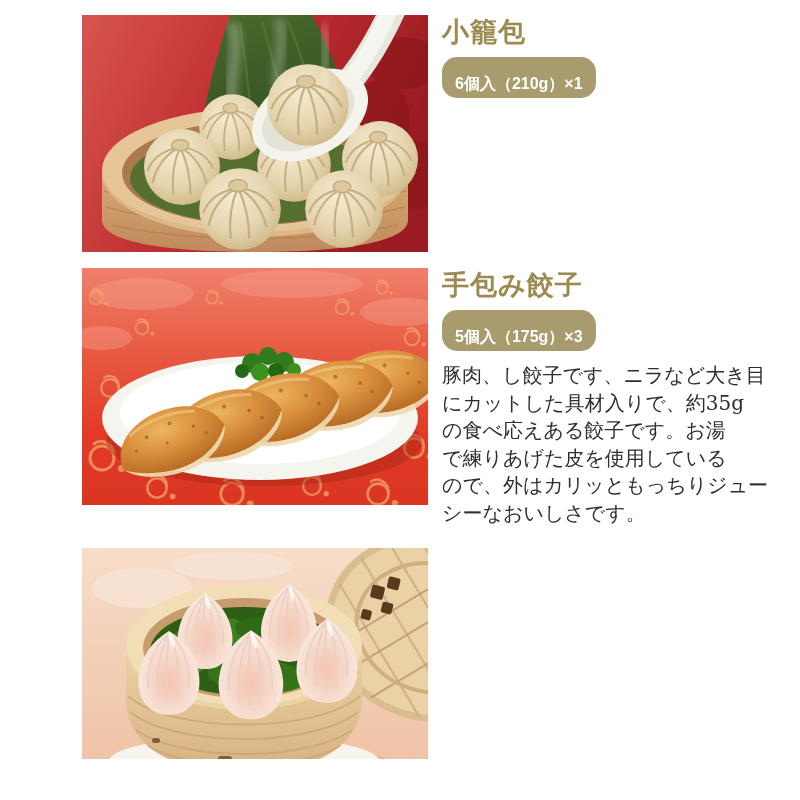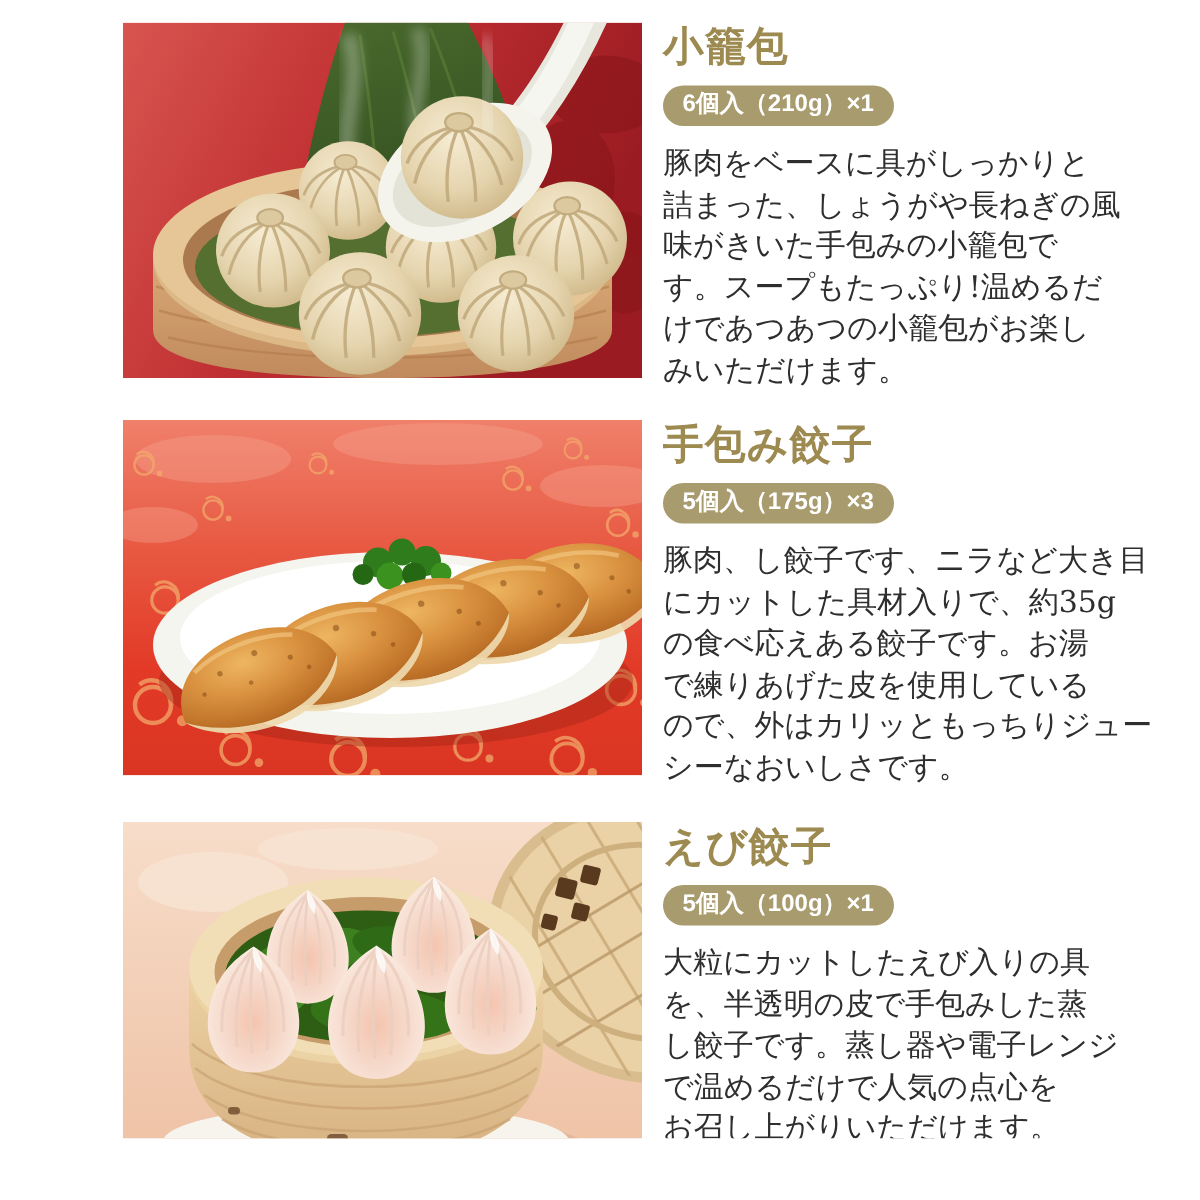--- a/index.html
+++ b/index.html
@@ -6,27 +6,27 @@
     --page-bg:#ffffff;
     --title-color:#9c8a50;
     --badge-bg:#a89b6d;
     --badge-text:#ffffff;
     --body-text:#2e2e2e;
   }
   html,body{margin:0;padding:0;background:#fff;}
   .page{position:relative;width:800px;height:759px;background:var(--page-bg);overflow:hidden;
         font-family:"Liberation Sans","DejaVu Sans",sans-serif;}
   .product{position:absolute;left:82px;display:flex;align-items:flex-start;}
-  .pos-1{top:15px;} .pos-2{top:280px;justify-content:center;} .pos-3{top:548px;}
+  .pos-1{top:15px;} .pos-2{top:268px;justify-content:center;} .pos-3{top:548px;}
   .photo{width:346px;height:237px;flex:none;overflow:hidden;}
   .photo svg{display:block;}
   .info{margin-left:14px;width:342px;}
   .title{margin:2px 0 0;font-family:"DejaVu Serif","Liberation Serif",serif;
          font-weight:700;font-size:27px;line-height:30px;color:var(--title-color);letter-spacing:1px;}
-  .badge{display:inline-block;margin-top:10px;padding:2px 13px 4px;border-radius:15px;
+  .badge{display:inline-block;margin-top:10px;padding:16px 13px 4px;border-radius:15px;
          background:var(--badge-bg);color:var(--badge-text);
          font-weight:700;font-size:16px;line-height:21px;}
   .desc{margin:11px 0 0;font-family:"DejaVu Serif","Liberation Serif",serif;
         font-size:20px;line-height:27.5px;color:var(--body-text);white-space:pre-line;}
 </style>
 </head>
 <body>
 
 <div class="page">
 
@@ -110,26 +110,20 @@
         </g>
         <use href="#dmpl" transform="translate(226 90) scale(1.02)"></use>
         <g filter="url(#blur1)" stroke="#ffffff" fill="none" opacity="0.25">
           <path d="M240,10 C252,30 236,52 246,74" stroke-width="9"></path>
         </g>
       </svg>
     </div>
     <div class="info">
       <h2 class="title">小籠包</h2>
       <div><span class="badge">6個入（210g）×1</span></div>
-      <p class="desc">豚肉をベースに具がしっかりと
-詰まった、しょうがや長ねぎの風
-味がきいた手包みの小籠包で
-す。スープもたっぷり!温めるだ
-けであつあつの小籠包がお楽し
-みいただけます。</p>
     </div>
   </section>
 
   <section class="product pos-2">
     <div class="photo">
       <svg viewBox="0 0 346 237" width="346" height="237">
         <defs>
           <linearGradient id="s2bg" x1="0" y1="0" x2="0" y2="1">
             <stop offset="0" stop-color="#f0806b"></stop>
               <stop offset="0.35" stop-color="#e85a43"></stop>
@@ -302,24 +296,15 @@
           <ellipse cx="175" cy="128" rx="50" ry="17" fill="#357318" transform="rotate(4 175 128)"></ellipse>
           <ellipse cx="240" cy="112" rx="38" ry="14" fill="#2c6314" transform="rotate(22 240 112)"></ellipse>
         </g>
         <use href="#ebi" transform="translate(124 86) scale(0.9)"></use>
         <use href="#ebi" transform="translate(208 78) scale(0.92)"></use>
         <use href="#ebi" transform="translate(88 128) scale(1.0)"></use>
         <use href="#ebi" transform="translate(170 130) scale(1.06)"></use>
         <use href="#ebi" transform="translate(246 116) scale(1.0)"></use>
       </svg>
     </div>
-    <div class="info">
-      <h2 class="title">えび餃子</h2>
-      <div><span class="badge">5個入（100g）×1</span></div>
-      <p class="desc">大粒にカットしたえび入りの具
-を、半透明の皮で手包みした蒸
-し餃子です。蒸し器や電子レンジ
-で温めるだけで人気の点心を
-お召し上がりいただけます。</p>
-    </div>
   </section>
 
 </div>
 
 </body></html>

